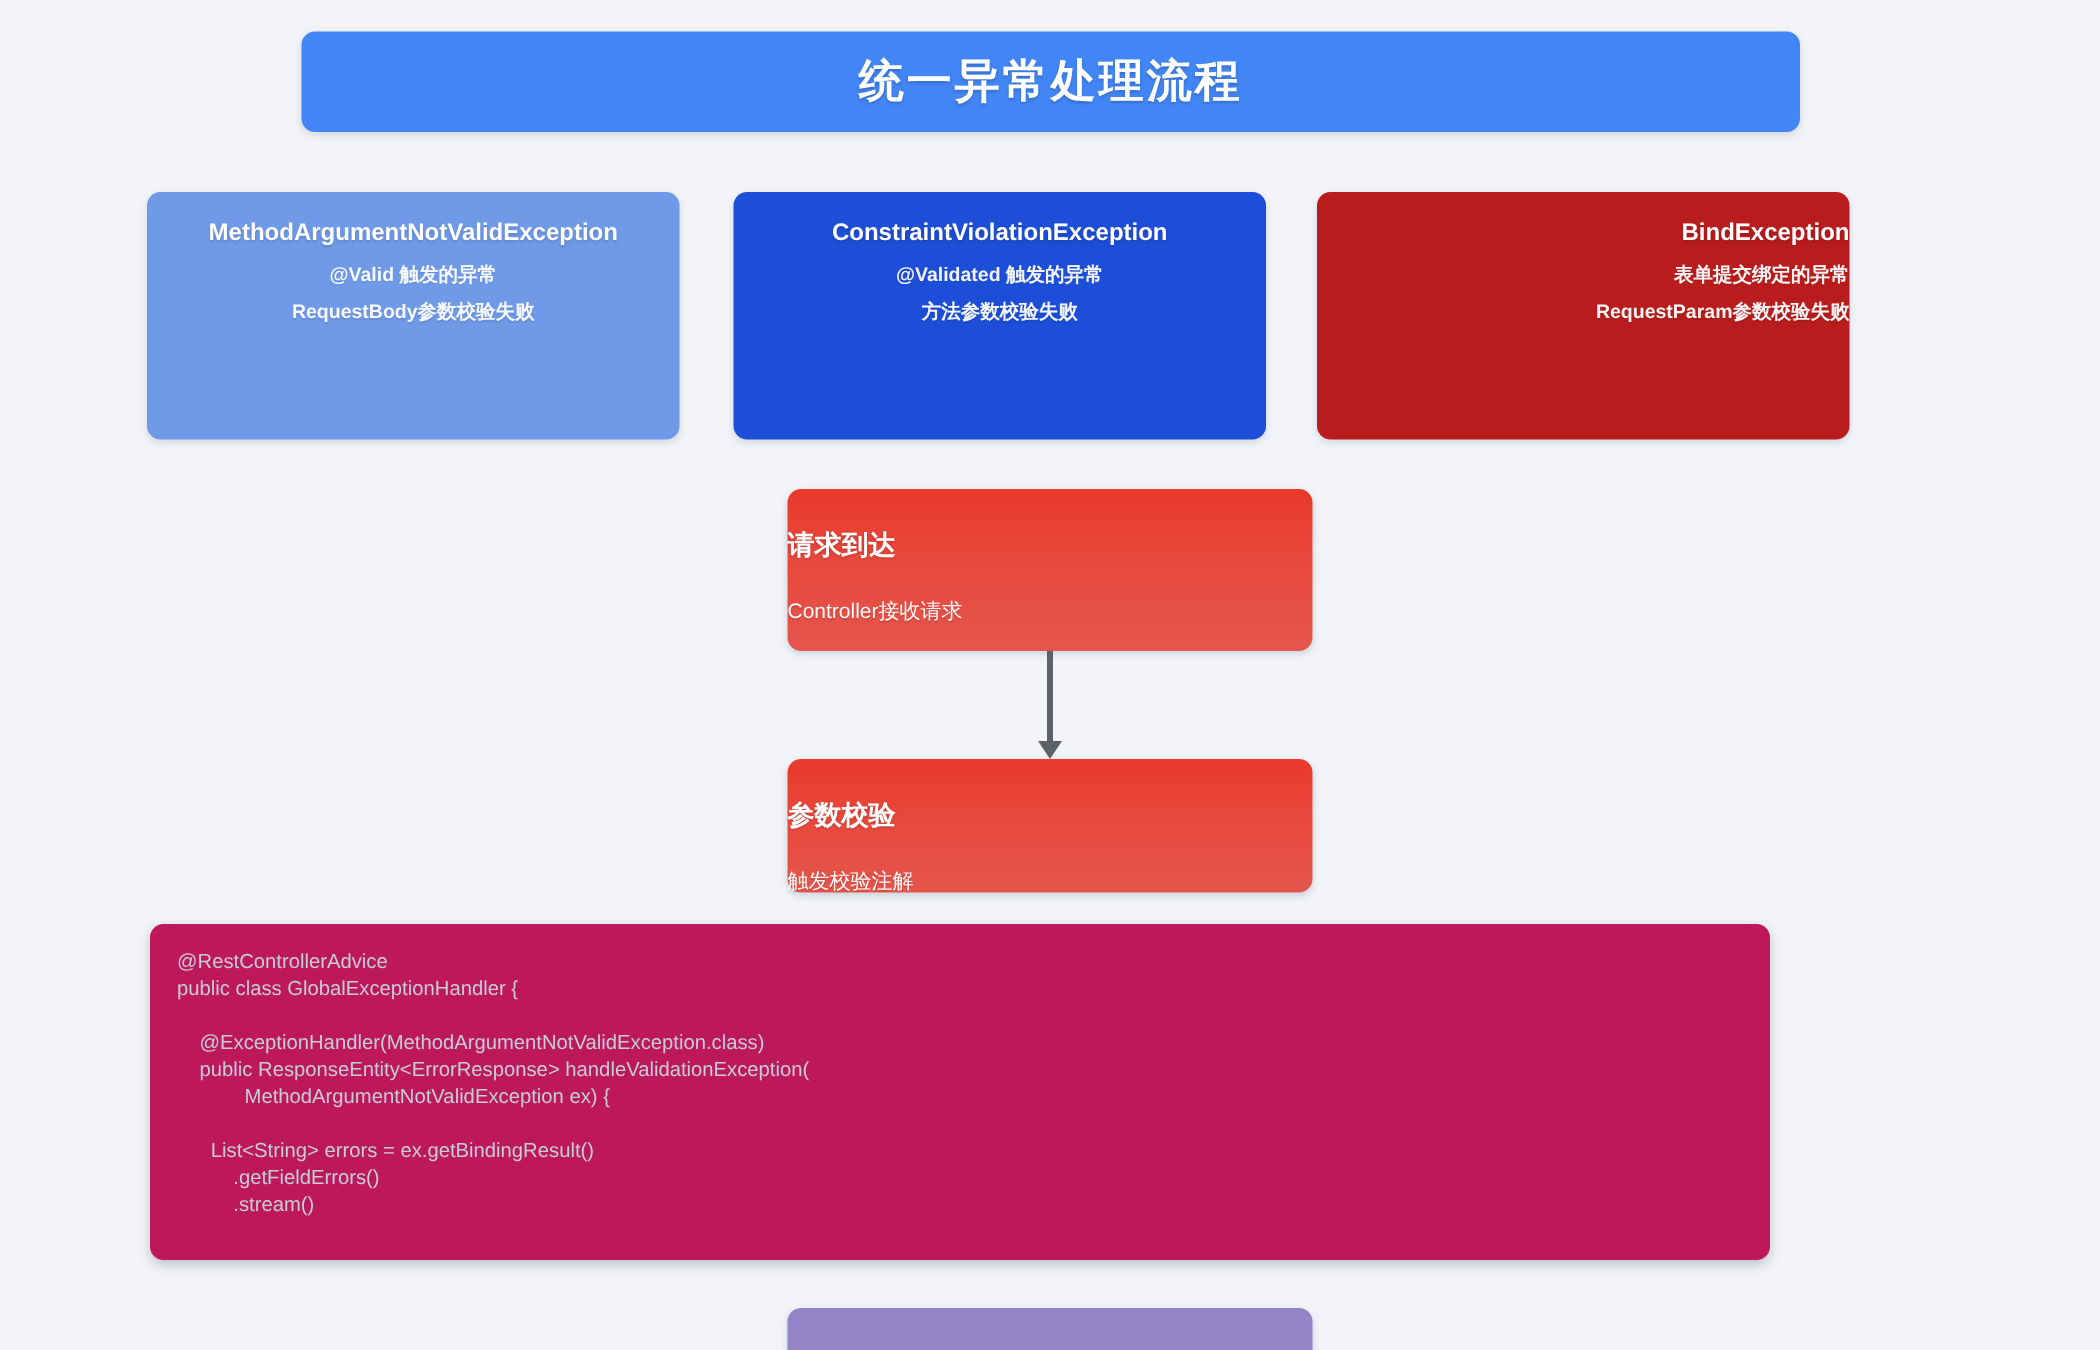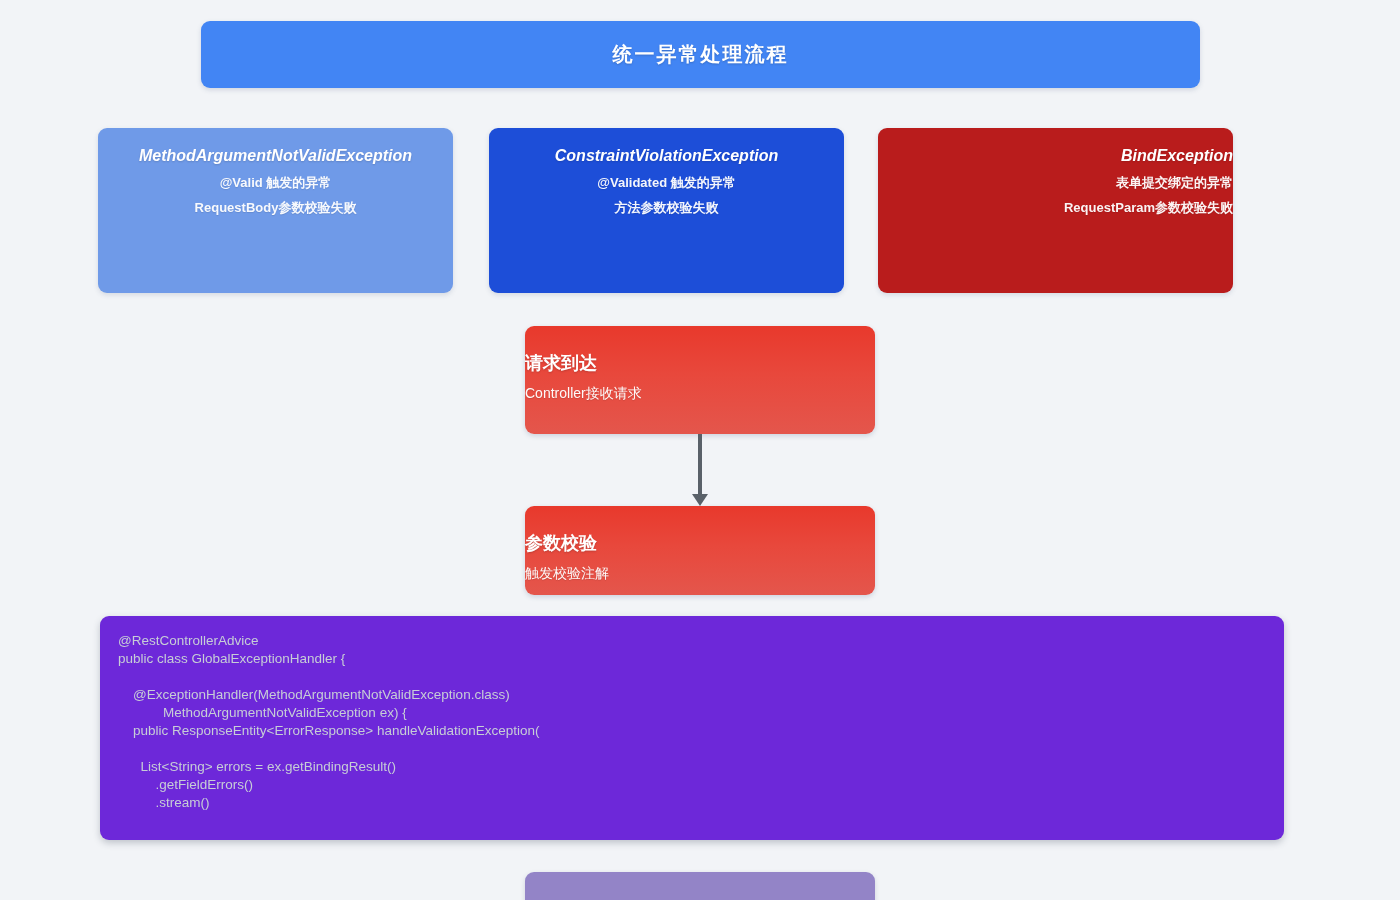--- a/index.html
+++ b/index.html
@@ -29,21 +29,21 @@
     height: 67px;
     background: #4285f4;
     border-radius: 9px;
     display: flex;
     align-items: center;
     justify-content: center;
     box-shadow: 0 2px 5px rgba(60,80,120,0.18);
   }
   .title-banner .title-text {
     color: #ffffff;
-    font-size: 20px;
+    font-size: 30px;
     font-weight: bold;
     letter-spacing: 2px;
     text-shadow: 0 1px 2px rgba(0,0,0,0.18);
   }
 
   
   .exc-card {
     position: absolute;
     top: 128px;
     width: 355px;
@@ -54,21 +54,20 @@
     padding-top: 16px;
     text-align: center;
   }
   .exc-card .exc-title {
     display: block;
     color: #ffffff;
     font-size: 16px;
     font-weight: bold;
     line-height: 24px;
     text-shadow: 0 1px 2px rgba(0,0,0,0.15);
-    font-style: italic;
   }
   .exc-card .exc-sub {
     display: block;
     color: rgba(255,255,255,0.95);
     font-size: 13px;
     line-height: 21px;
     margin-top: 4px;
     text-shadow: 0 1px 1px rgba(0,0,0,0.10);
     font-weight: bold;
   }
@@ -91,21 +90,21 @@
     font-size: 18px;
     font-weight: bold;
     line-height: 26px;
     text-shadow: 0 1px 2px rgba(0,0,0,0.18);
   }
   .flow-node .node-sub {
     display: block;
     color: rgba(255,255,255,0.97);
     font-size: 14px;
     line-height: 22px;
-    margin-top: 6px;
+    margin-top: 20px;
     text-shadow: 0 1px 1px rgba(0,0,0,0.12);
   }
   #flow-node-0 {
     left: 525px; top: 326px; height: 108px;
     background: linear-gradient(180deg, #e8392c 0%, #e8483c 45%, #e4564c 100%);
   }
   #flow-node-1 {
     left: 525px; top: 506px; height: 89px;
     background: linear-gradient(180deg, #e8392c 0%, #e8483c 45%, #e4564c 100%);
   }
@@ -137,23 +136,23 @@
   }
   #arrow-0 { left: 688px; top: 434px; height: 72px; }
   #arrow-0 .shaft { height: 60px; }
   #arrow-0 .head  { top: 60px; }
 
   
   .code-block {
     position: absolute;
     left: 100px;
     top: 616px;
-    width: 1184px;
+    width: 1080px;
     height: 224px;
-    background: #6d28d9;
+    background: #be185d;
     border-radius: 9px;
     box-shadow: 0 3px 7px rgba(40,50,70,0.25);
     box-sizing: border-box;
     padding: 16px 18px;
     overflow: hidden;
   }
   .code-block .code-line {
     color: #c7cdd6;
     font-family: "Liberation Sans", "DejaVu Sans", sans-serif;
     font-size: 13.5px;
@@ -206,21 +205,21 @@
   <div class="flow-node" id="flow-node-2">
     <span class="node-title"></span>
     <span class="node-sub"></span>
   </div>
 
   <div class="code-block">
     <div class="code-line">@RestControllerAdvice</div>
     <div class="code-line">public class GlobalExceptionHandler {</div>
     <div class="code-line">&nbsp;</div>
     <div class="code-line">    @ExceptionHandler(MethodArgumentNotValidException.class)</div>
+    <div class="code-line">    public ResponseEntity&lt;ErrorResponse&gt; handleValidationException(</div>
     <div class="code-line">            MethodArgumentNotValidException ex) {</div>
-    <div class="code-line">    public ResponseEntity&lt;ErrorResponse&gt; handleValidationException(</div>
     <div class="code-line">&nbsp;</div>
     <div class="code-line">      List&lt;String&gt; errors = ex.getBindingResult()</div>
     <div class="code-line">          .getFieldErrors()</div>
     <div class="code-line">          .stream()</div>
   </div>
 
 </div>
 
 </body></html>

